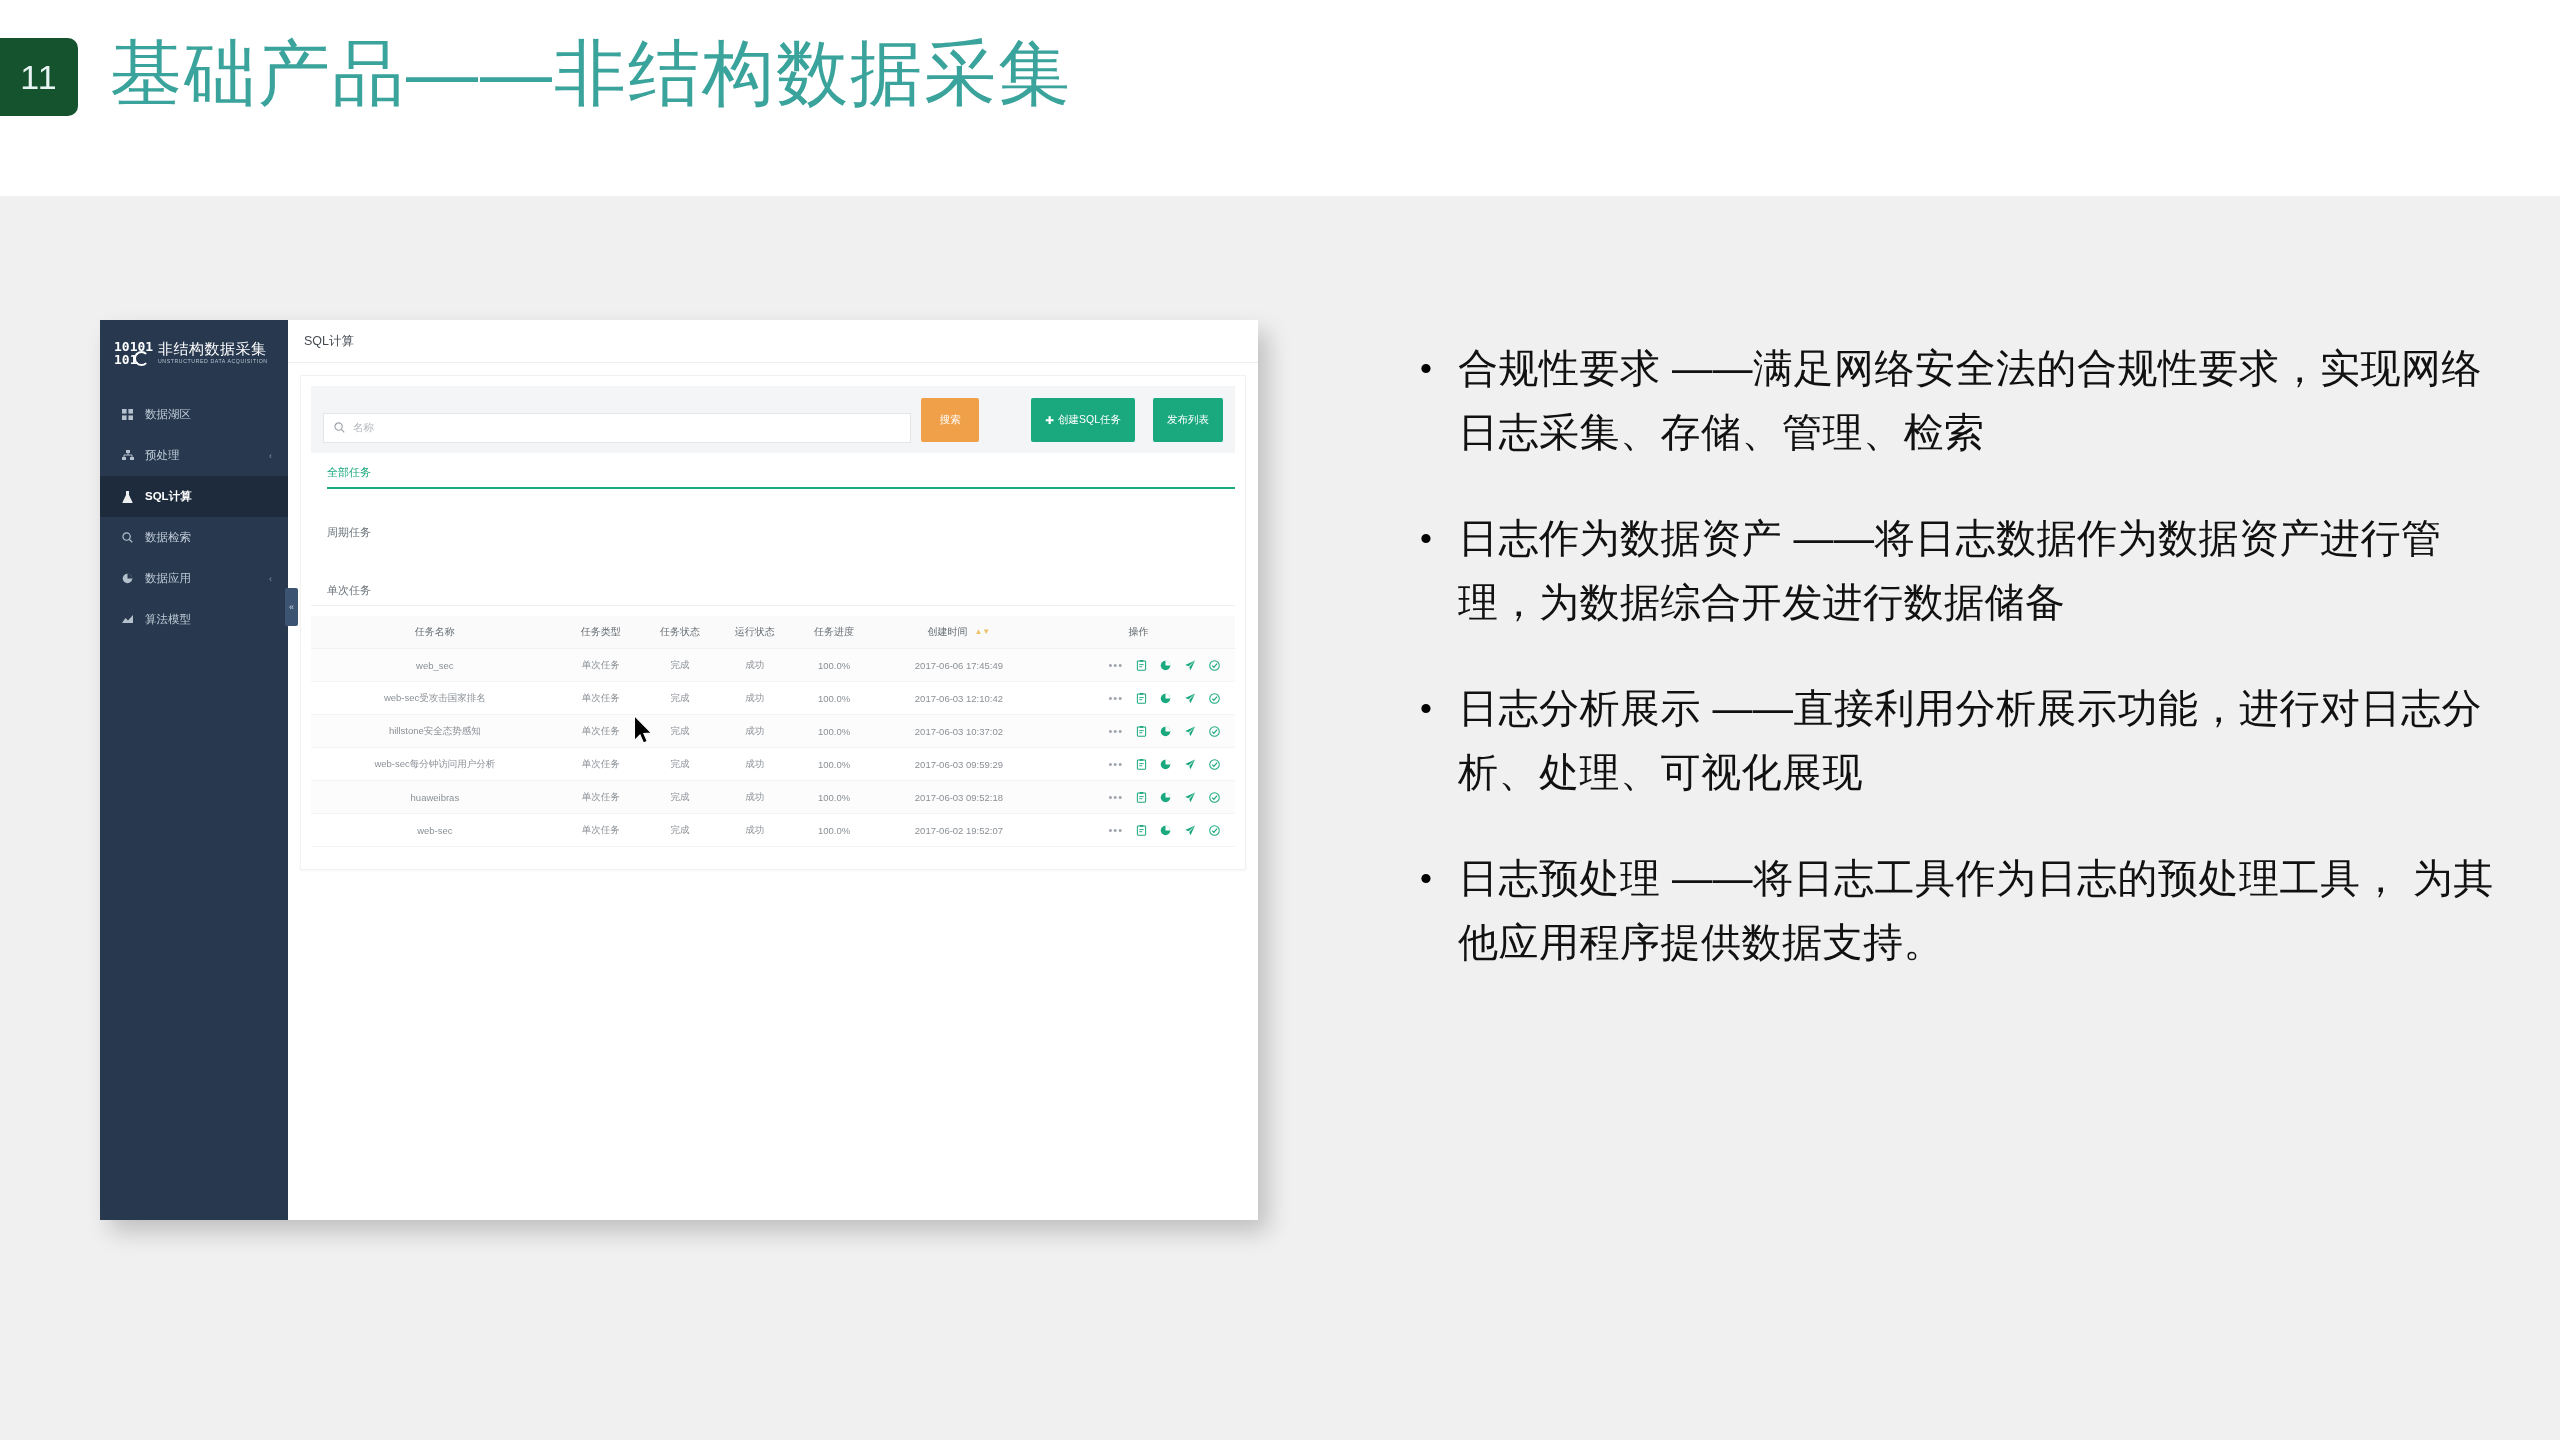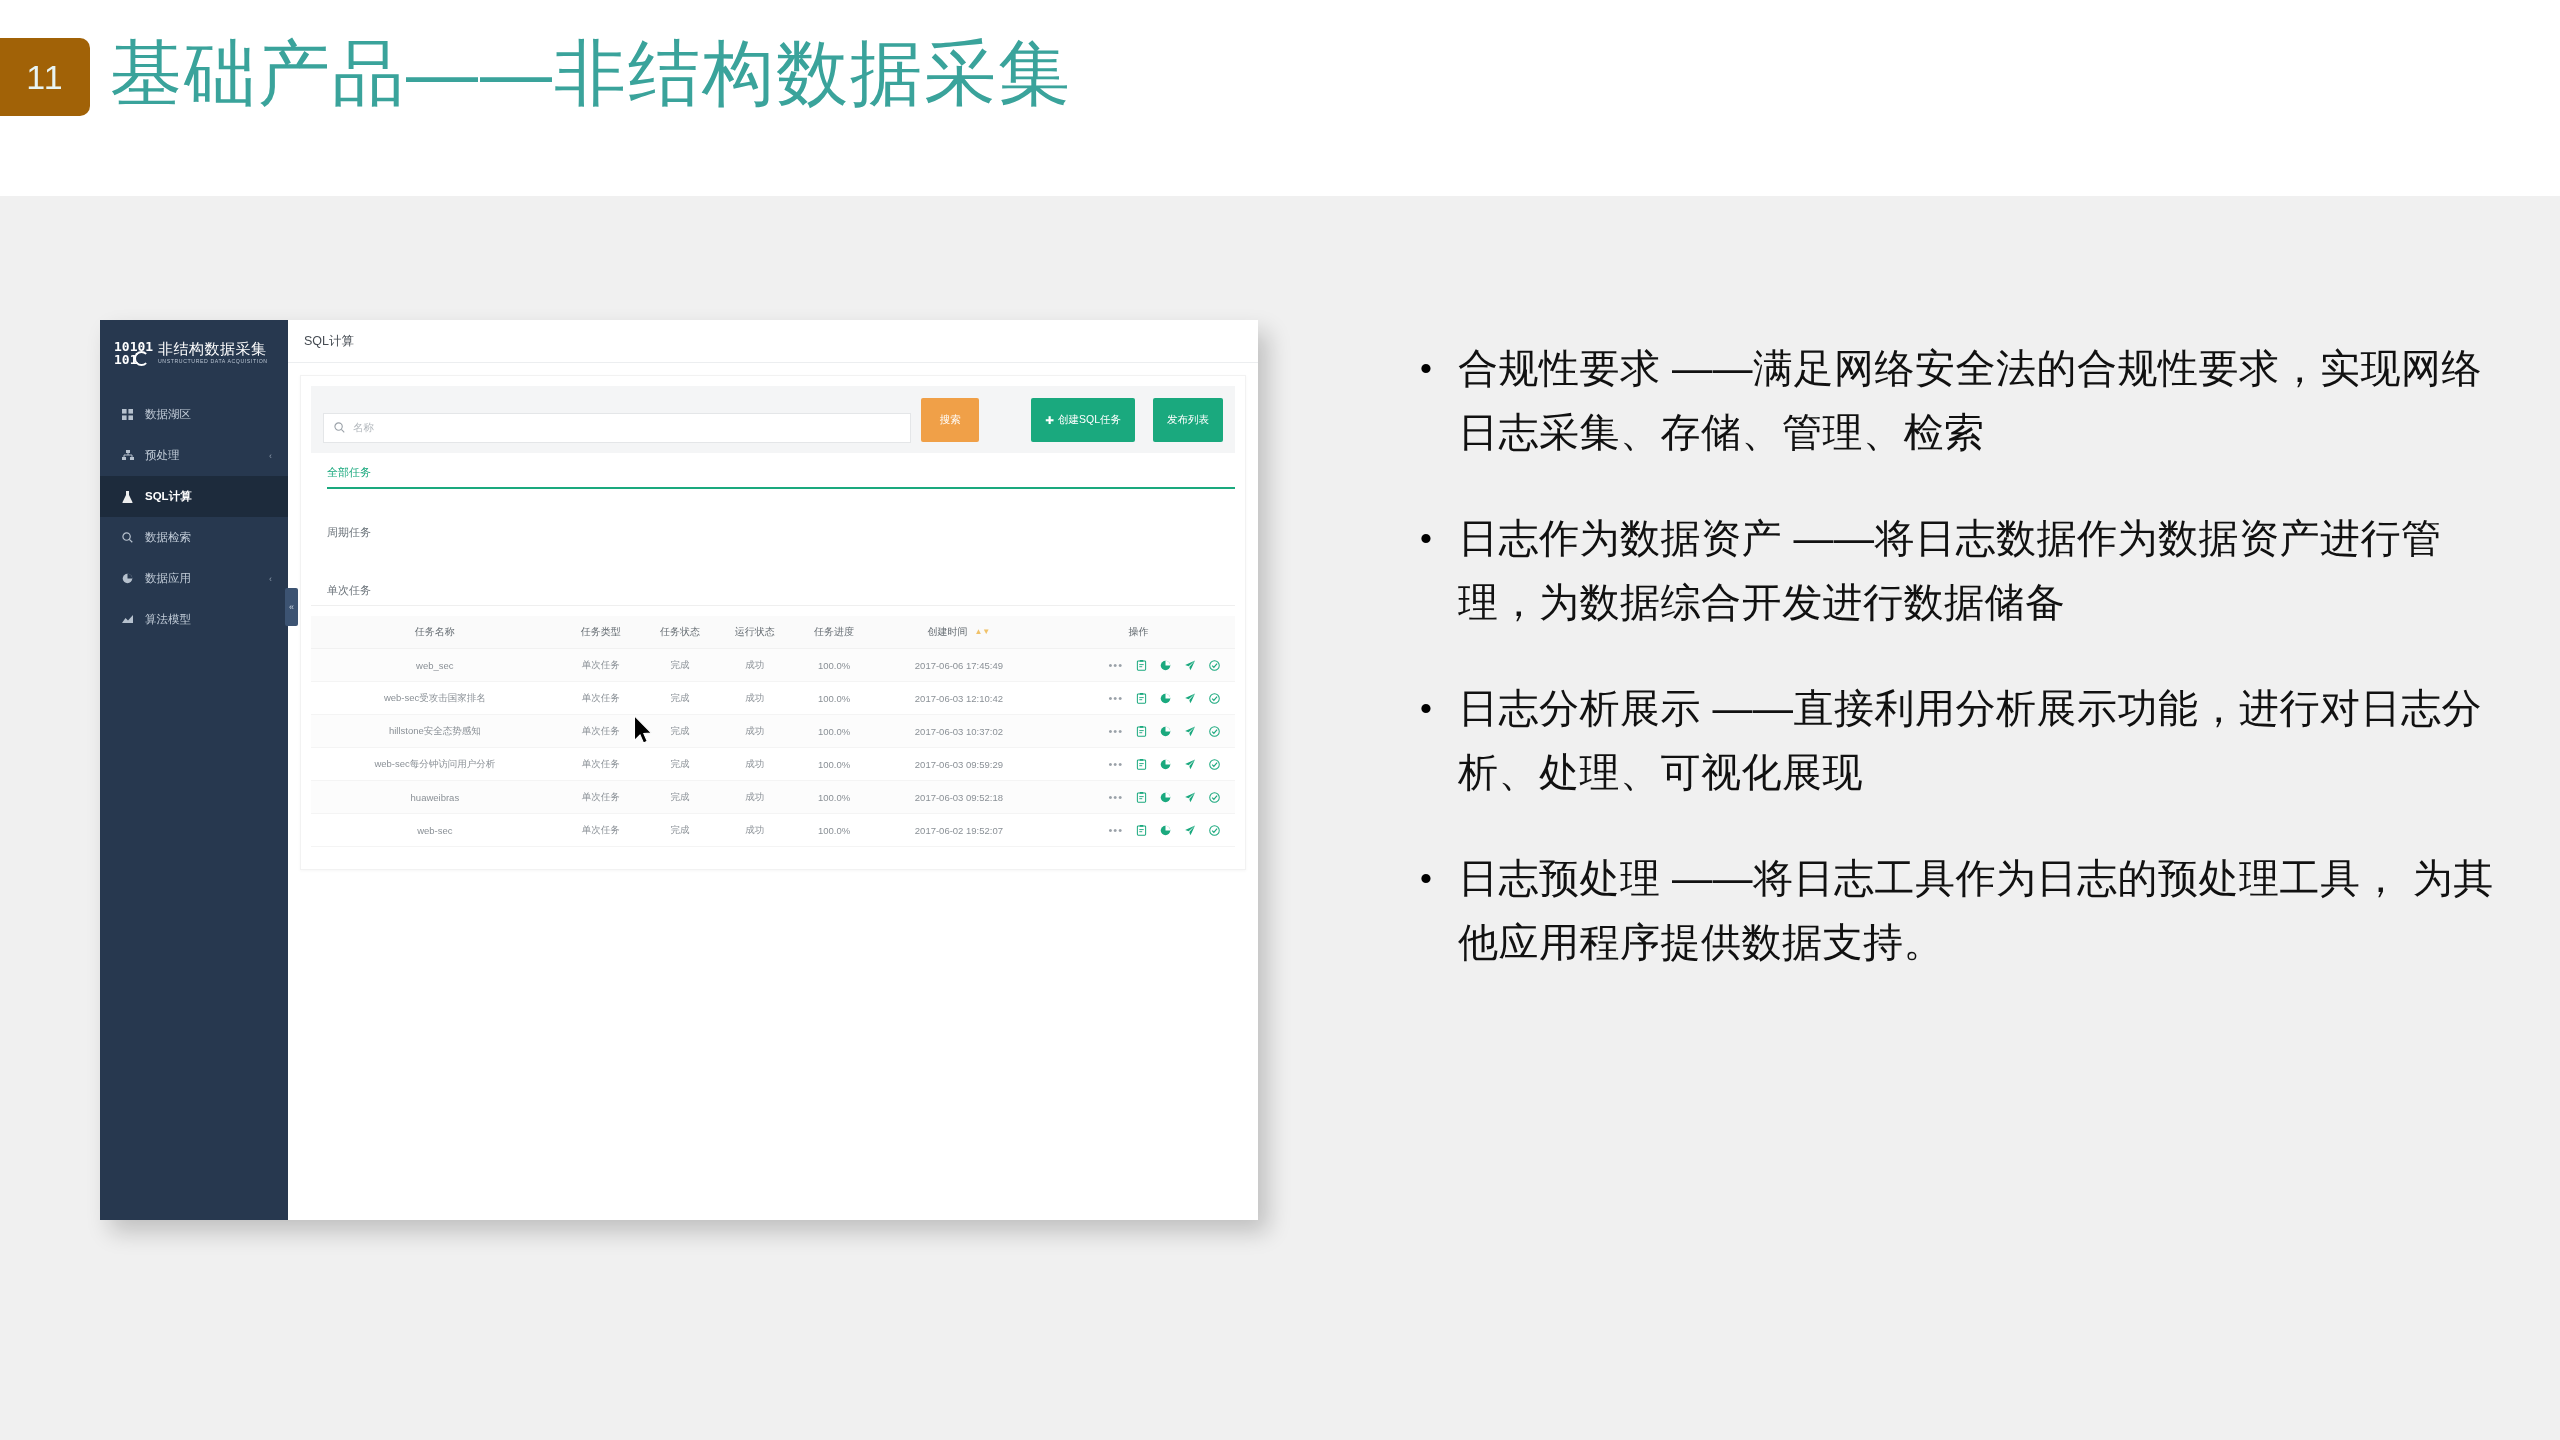--- a/index.html
+++ b/index.html
@@ -21,23 +21,23 @@
     position: absolute;
     left: 0; top: 0;
     width: 2560px;
     height: 196px;
     background: #ffffff;
   }
   .page-badge {
     position: absolute;
     left: 0px;
     top: 38px;
-    width: 90px;
+    width: 78px;
     height: 78px;
-    background: #a16207;
+    background: #14532d;
     border-radius: 0 10px 10px 0;
     color: #e8f4f3;
     font-size: 34px;
     display: flex;
     align-items: center;
     justify-content: center;
     letter-spacing: 1px;
   }
   .slide-title {
     position: absolute;

